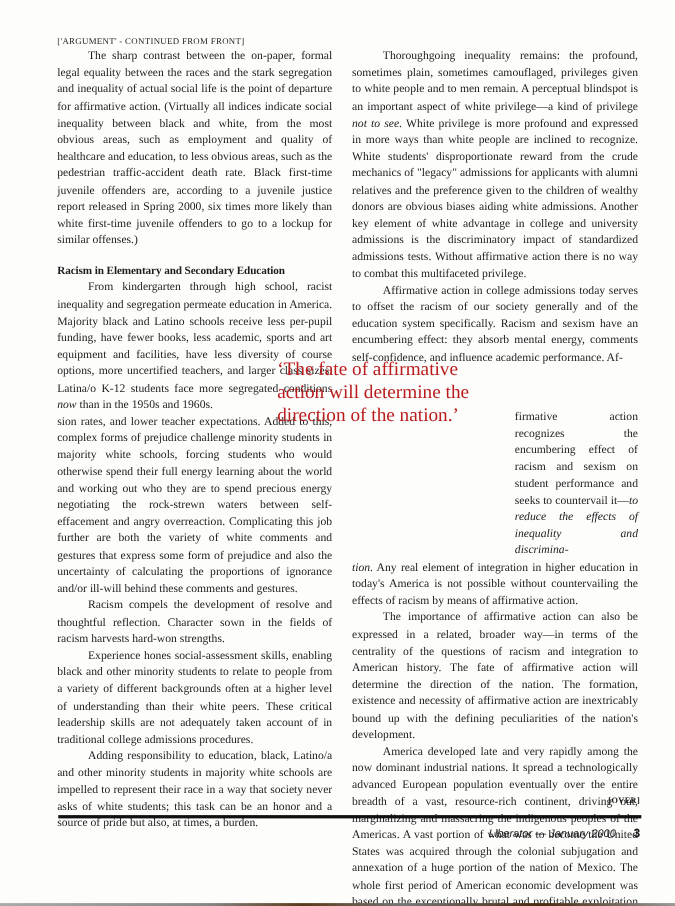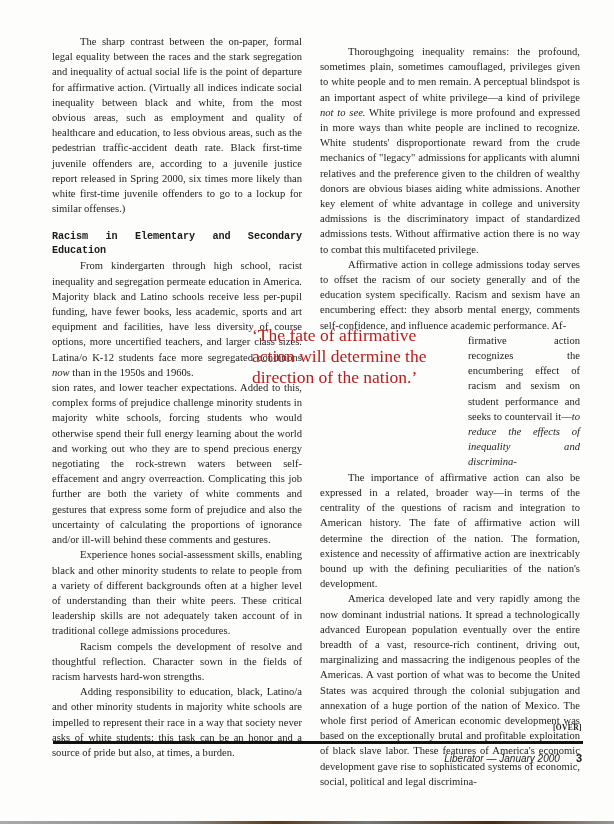--- a/index.html
+++ b/index.html
@@ -7,55 +7,57 @@
     width: 614px; height: 824px; background: #fdfdfc; position: relative; overflow: hidden;
     font-family: "Liberation Serif", "DejaVu Serif", serif; color: #1c1c1c;
   }
   .col { position: absolute; font-size: 10.6px; line-height: 15.2px; text-align: justify; }
   #col-left { left: 52px; top: 34px; width: 250px; }
   #col-right { left: 320px; top: 34px; width: 260px; }
   .kicker { font-size: 8px; letter-spacing: 0.3px; text-transform: uppercase; line-height: 12px; margin: -2px 0 0 0; text-align: left; }
   p { margin: 0; text-indent: 28px; }
   p.noindent { text-indent: 0; }
   h3 {
-    font-family: Liberation Mono, monospace; font-size: 10.2px; font-weight: bold;
+    font-family: Liberation Serif, serif; font-size: 10.2px; font-weight: bold;
     margin: 14px 0 0 0; line-height: 14px; letter-spacing: -0.1px;
   }
   .narrow-l { width: 190px; }
-  .narrow-r { width: 112px; margin-left: 148px; }
+  .narrow-r { width: 112px; margin-left: 148px; margin-top: 39px; }
   .pullquote {
     position: absolute; left: 252px; top: 325px; width: 190px;
     font-size: 17.5px; line-height: 21px; color: #b91c1c; text-align: left;
   }
   .rule { position: absolute; left: 53px; top: 741px; width: 530px; height: 3px; background: #111; }
   .over { position: absolute; right: 32px; top: 723px; font-size: 7.5px; letter-spacing: 0.4px; text-transform: uppercase; font-weight: bold; }
   .footer { position: absolute; right: 32px; top: 752px; font-family: "Liberation Sans", sans-serif; font-size: 10px; }
   .footer .pub { font-style: italic; text-align: right; }
   .footer .num { font-weight: bold; margin-left: 16px; font-size: 11px; }
   .scan-edge { position: absolute; left: 0; bottom: 0; width: 614px; height: 3px; background: linear-gradient(90deg,#aaa,#888 30%,#5a3a1a 45%,#777 60%,#4a2a10 80%,#999); }
 </style>
 </head>
 <body>
 
 <div id="col-left" class="col">
+  <div class="kicker">['Argument' - Continued from front]</div>
   <p>The sharp contrast between the on-paper, formal legal equality between the races and the stark segregation and inequality of actual social life is the point of departure for affirmative action. (Virtually all indices indicate social inequality between black and white, from the most obvious areas, such as employment and quality of healthcare and education, to less obvious areas, such as the pedestrian traffic-accident death rate. Black first-time juvenile offenders are, according to a juvenile justice report released in Spring 2000, six times more likely than white first-time juvenile offenders to go to a lockup for similar offenses.)</p>
   <h3>Racism in Elementary and Secondary Education</h3>
   <p><span>From kindergarten through high school, racist inequality and segregation permeate education in America. Majority black and Latino schools receive less per-pupil funding, have fewer books, less academic, sports and art equipment and facilities, have less diversity of course options, more uncertified teachers, and larger class sizes. Latina/o K-12 students face more segregated conditions </span><em>now</em><span> than in the 1950s and 1960s.</span></p>
   <p class="noindent">sion rates, and lower teacher expectations. Added to this, complex forms of prejudice challenge minority students in majority white schools, forcing students who would otherwise spend their full energy learning about the world and working out who they are to spend precious energy negotiating the rock-strewn waters between self-effacement and angry overreaction. Complicating this job further are both the variety of white comments and gestures that express some form of prejudice and also the uncertainty of calculating the proportions of ignorance and/or ill-will behind these comments and gestures.</p>
+  <p>Racism compels the development of resolve and thoughtful reflection. Character sown in the fields of racism harvests hard-won strengths.</p>
   <p>Experience hones social-assessment skills, enabling black and other minority students to relate to people from a variety of different backgrounds often at a higher level of understanding than their white peers. These critical leadership skills are not adequately taken account of in traditional college admissions procedures.</p>
-  <p>Racism compels the development of resolve and thoughtful reflection. Character sown in the fields of racism harvests hard-won strengths.</p>
   <p>Adding responsibility to education, black, Latino/a and other minority students in majority white schools are impelled to represent their race in a way that society never asks of white students; this task can be an honor and a source of pride but also, at times, a burden.</p>
 </div>
 
 <div class="pullquote">‘The fate of affirmative action will determine the direction of the nation.’</div>
 
 <div id="col-right" class="col">
   <p style="margin-top:10px"><span>Thoroughgoing inequality remains: the profound, sometimes plain, sometimes camouflaged, privileges given to white people and to men remain. A perceptual blindspot is an important aspect of white privilege—a kind of privilege </span><em>not to see.</em><span> White privilege is more profound and expressed in more ways than white people are inclined to recognize. White students' disproportionate reward from the crude mechanics of "legacy" admissions for applicants with alumni relatives and the preference given to the children of wealthy donors are obvious biases aiding white admissions. Another key element of white advantage in college and university admissions is the discriminatory impact of standardized admissions tests. Without affirmative action there is no way to combat this multifaceted privilege.</span></p>
   <p>Affirmative action in college admissions today serves to offset the racism of our society generally and of the education system specifically. Racism and sexism have an encumbering effect: they absorb mental energy, comments self-confidence, and influence academic performance. Af-</p>
   <p class="noindent narrow-r"><span>firmative action recognizes the encumbering effect of racism and sexism on student performance and seeks to countervail it—</span><em>to reduce the effects of inequality and discrimina-</em></p>
+  <p class="noindent"><em>tion.</em><span> Any real element of integration in higher education in today's America is not possible without countervailing the effects of racism by means of affirmative action.</span></p>
   <p>The importance of affirmative action can also be expressed in a related, broader way—in terms of the centrality of the questions of racism and integration to American history. The fate of affirmative action will determine the direction of the nation. The formation, existence and necessity of affirmative action are inextricably bound up with the defining peculiarities of the nation's development.</p>
   <p>America developed late and very rapidly among the now dominant industrial nations. It spread a technologically advanced European population eventually over the entire breadth of a vast, resource-rich continent, driving out, marginalizing and massacring the indigenous peoples of the Americas. A vast portion of what was to become the United States was acquired through the colonial subjugation and annexation of a huge portion of the nation of Mexico. The whole first period of American economic development was based on the exceptionally brutal and profitable exploitation of black slave labor. These features of America's economic development gave rise to sophisticated systems of economic, social, political and legal discrimina-</p>
 </div>
 
 <div class="over">[Over]</div>
 <div class="rule"></div>
 <div class="footer">
   <span class="pub">Liberator</span><span class="pub"> — </span><span class="pub">January 2000</span><span class="num">3</span>
 </div>
 <div class="scan-edge"></div>

